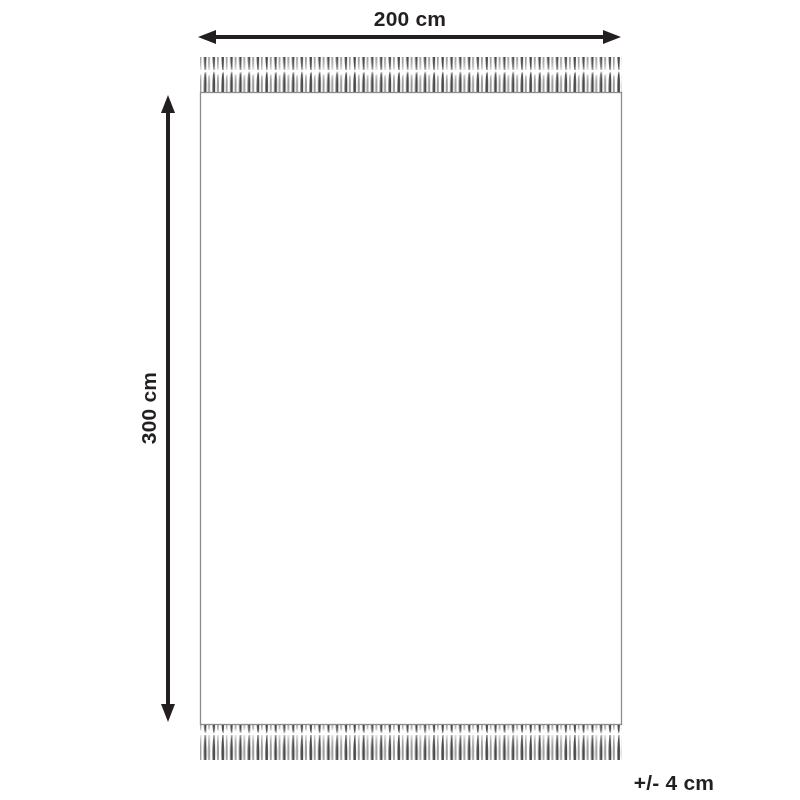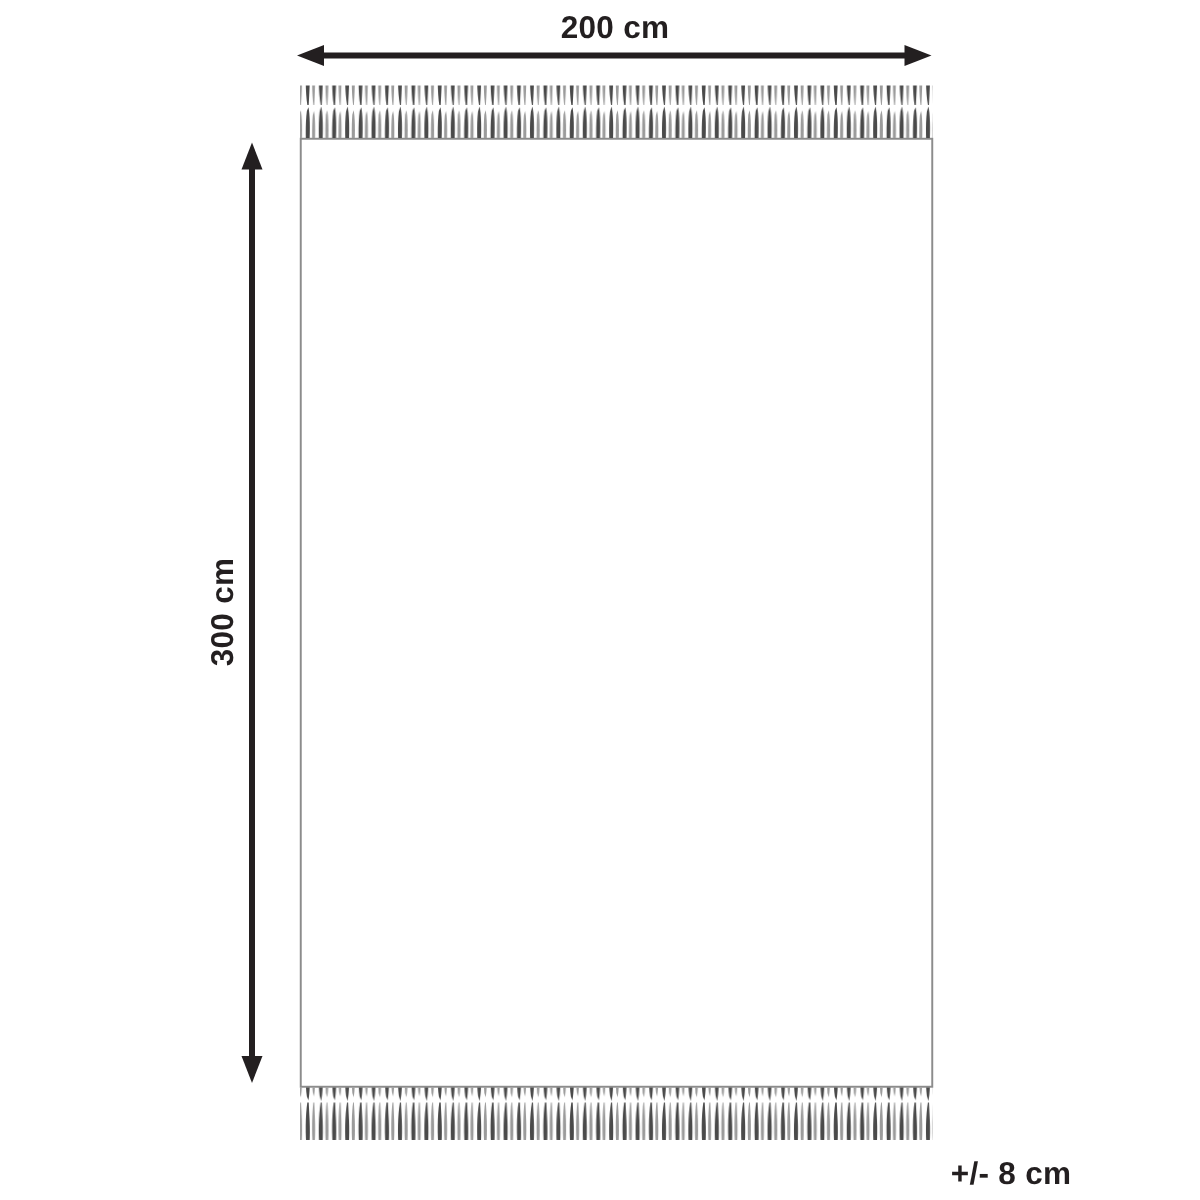--- a/index.html
+++ b/index.html
@@ -82,15 +82,15 @@
       <line x1="168" y1="111" x2="168" y2="706" stroke-width="4" stroke="#231f20"></line>
       <polygon points="168,95 161,113 175,113" fill="#231f20"></polygon>
       <polygon points="168,722 161,704 175,704" fill="#231f20"></polygon>
     </g>
   </svg>
 
   <div class="dim-label width">200 cm</div>
 
   <div class="dim-label height">300 cm</div>
 
-  <div class="dim-label tolerance">+/- 8 cm</div>
+  <div class="dim-label tolerance">+/- 4 cm</div>
 
 </div>
 
 </body></html>

